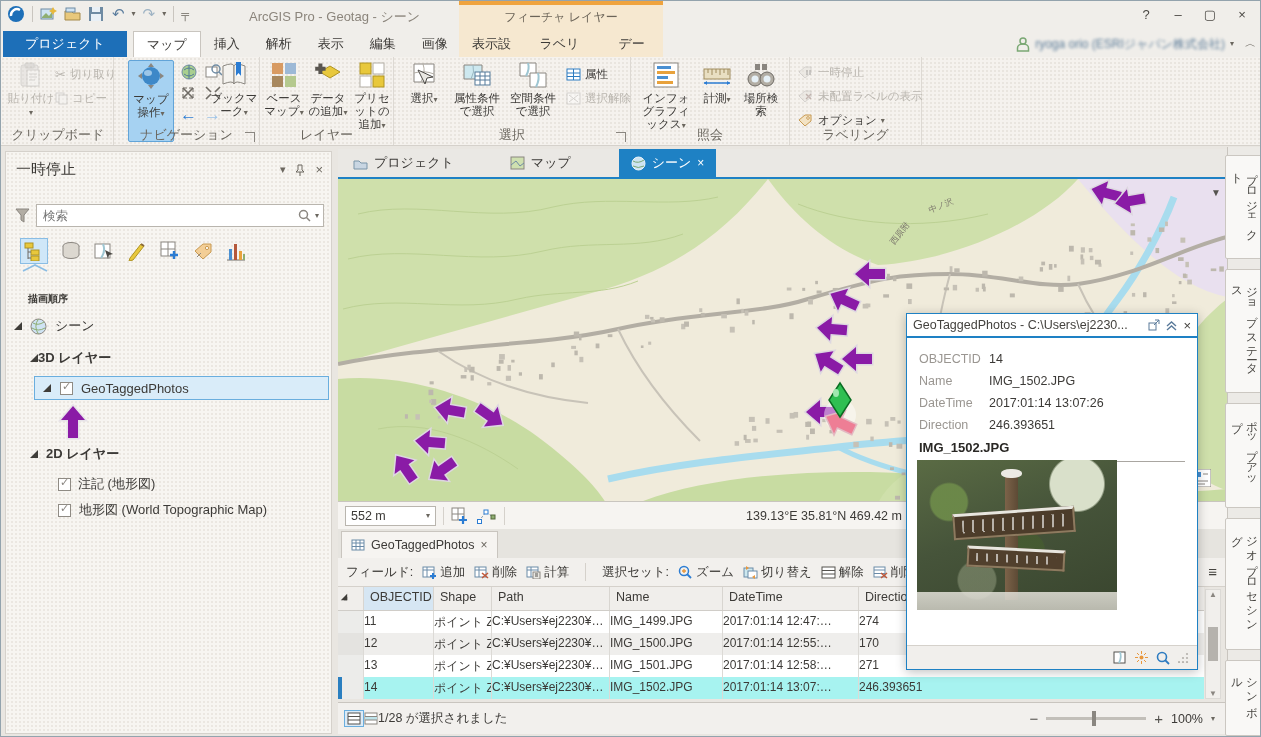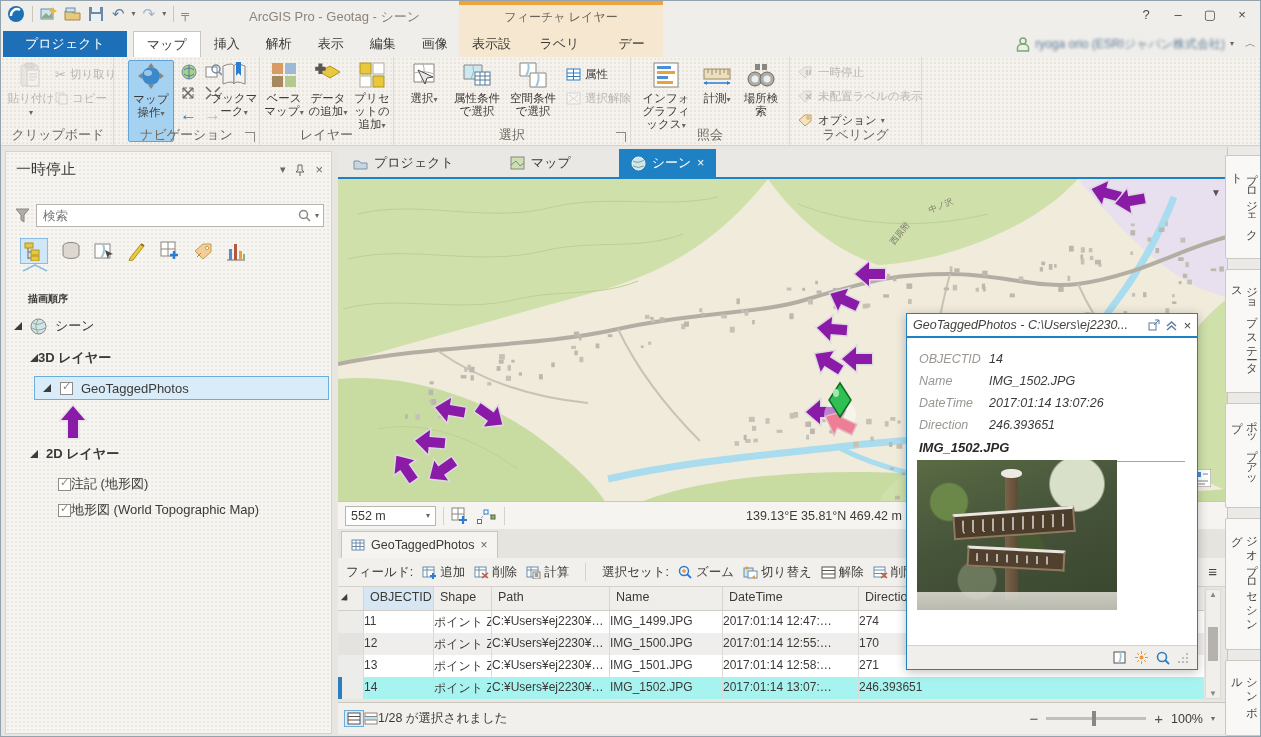--- a/index.html
+++ b/index.html
@@ -67,21 +67,21 @@
   .hc{border-right:1px solid #d8d5d0;padding:3px 6px;white-space:nowrap;overflow:hidden;}
   .trow{position:absolute;left:337px;width:866px;height:22px;display:flex;font-size:12px;background:#fff;}
   .trow.alt{background:#efeeec;}
   .trow.sel{background:#a7f3f0;}
   .tc{border-right:1px solid #dcdad6;padding:3px 0;white-space:nowrap;overflow:hidden;}
   #tbl-status{left:337px;top:701px;width:889px;height:32px;background:#f2f0ed;border-top:1px solid #c9c5bf;display:flex;align-items:center;font-size:12.5px;padding-left:6px;}
   
   #rightstrip{left:1226px;top:146px;width:33px;height:589px;background:#eceae6;border-left:1px solid #c9c5bf;display:flex;flex-direction:column;align-items:center;gap:10px;padding-top:8px;}
   .vtab-r{writing-mode:vertical-rl;text-orientation:mixed;background:#f9f8f6;border:1px solid #cbc7c1;border-radius:2px;font-size:11.5px;color:#45433f;padding:9px 3px;letter-spacing:1px;}
   
-  #popup{left:905px;top:312px;width:292px;height:357px;background:#fff;border:1px solid #1e81c4;box-shadow:0 2px 10px rgba(0,0,0,.25);z-index:60;font-style:italic;}
+  #popup{left:905px;top:312px;width:292px;height:357px;background:#fff;border:1px solid #1e81c4;box-shadow:0 2px 10px rgba(0,0,0,.25);z-index:60;}
   #popup .ttl{height:24px;border-bottom:2px solid #1e81c4;display:flex;align-items:center;padding:0 6px;font-size:12.5px;color:#44423e;gap:6px;}
   .pfield{display:flex;font-size:12.5px;height:22px;align-items:center;}
   .pfield .lab{width:70px;color:#9a9691;}
   #photo{position:absolute;left:10px;top:146px;width:200px;height:150px;overflow:hidden;
     background:radial-gradient(circle at 80% 16%,#d9e0ca 0 13%,rgba(217,224,202,0) 14%),
     radial-gradient(circle at 16% 28%,rgba(110,140,74,.9) 0 9%,rgba(110,140,74,0) 10%),
     radial-gradient(circle at 55% 60%,rgba(70,92,48,.8) 0 12%,rgba(70,92,48,0) 13%),
     radial-gradient(circle at 30% 80%,rgba(150,160,130,.5) 0 10%,rgba(150,160,130,0) 11%),
     linear-gradient(160deg,#5a6b44,#46543a 45%,#39452e);}
   .ph-post{position:absolute;left:88px;top:16px;width:13px;height:124px;background:linear-gradient(90deg,#7c6349,#5d4a35);}
@@ -484,25 +484,25 @@
     </div>
     <svg class="abs" style="left:52px;top:252px;" width="30" height="38">
         <path d="M15,2 L27,16 H20 V34 H10 V16 H3 Z" fill="#8a1ba6" stroke="#e6e2e8" stroke-width="3" paint-order="stroke"></path>
       </svg>
     <div class="treerow" style="top:290px;font-weight:bold;">
       <span class="exp" style="margin-left:24px;"></span>
       <span style="margin-left:8px;">2D レイヤー</span>
     </div>
     <div class="treerow" style="top:320px;">
       <span class="cb" style="margin-left:52px;"></span>
-      <span style="margin-left:0;">注記 (地形図)</span>
+      <span style="margin-left:7px;">注記 (地形図)</span>
     </div>
     <div class="treerow" style="top:346px;">
       <span class="cb" style="margin-left:52px;"></span>
-      <span style="text-align:center;">地形図 (World Topographic Map)</span>
+      <span style="margin-left:8px;text-align:center;">地形図 (World Topographic Map)</span>
     </div>
   </div>
 
   <div id="viewtabs" class="abs">
     <div class="vtab" style="margin-left:3px;">
       <svg width="15" height="13">
           <path d="M1,4 h5 l2,2 h6 v6 h-13 Z" fill="#c9d6e2" stroke="#7a95a8"></path>
         </svg>
       <span>プロジェクト</span>
     </div>

